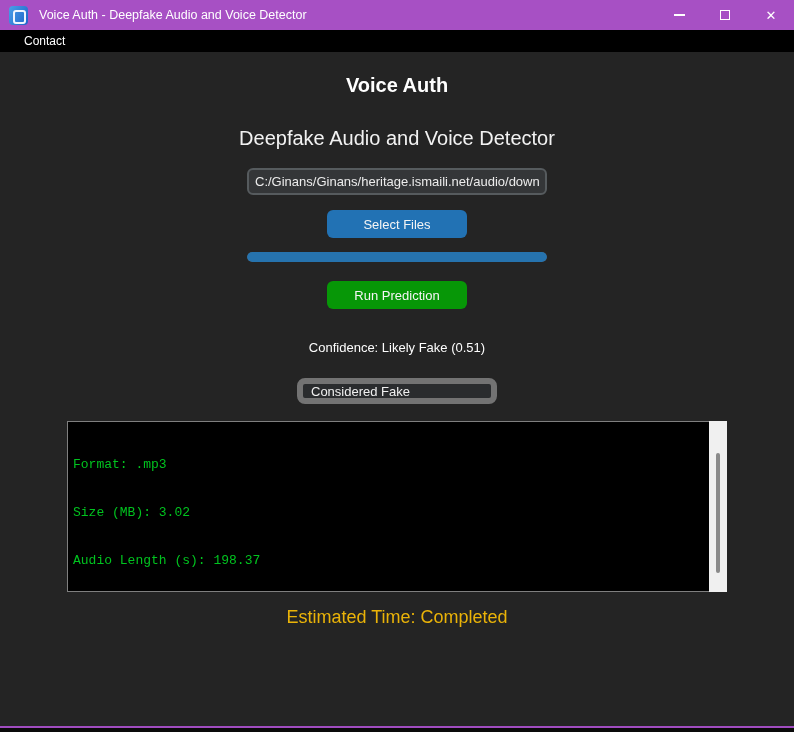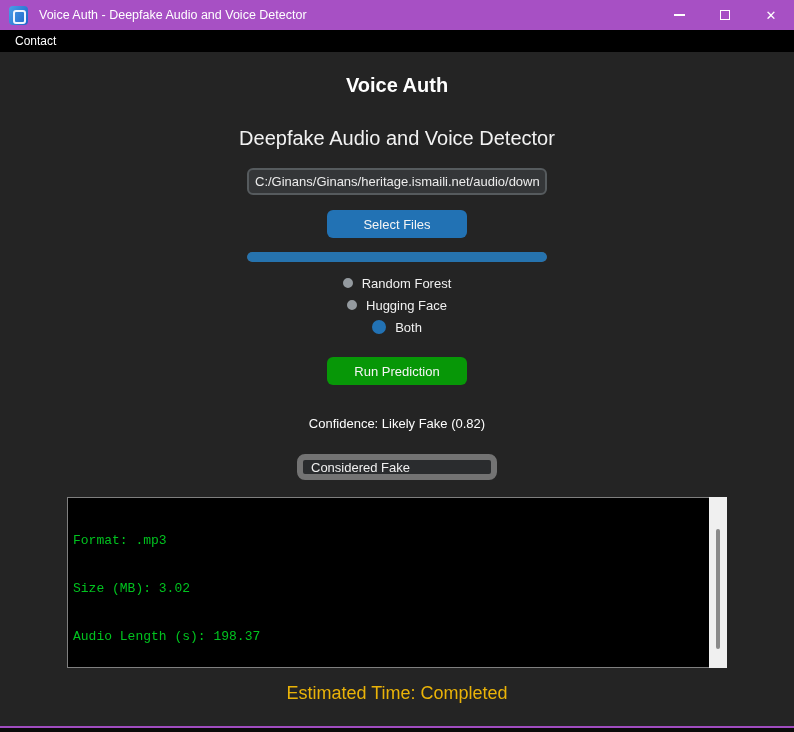--- a/index.html
+++ b/index.html
@@ -15,21 +15,21 @@
               border:2.4px solid #eef5ff; border-radius:3px; }
   .title-text { color:#ffffff; font-size:12.5px; margin-left:11px; white-space:nowrap; }
   .win-controls { margin-left:auto; display:flex; height:100%; }
   .win-btn { width:46px; height:100%; display:flex; align-items:center; justify-content:center;
              color:#ffffff; font-size:13px; cursor:default; }
   .min-glyph { width:11px; height:1.5px; background:#ffffff; }
   .max-glyph { width:10px; height:10px; border:1.3px solid #ffffff; }
 
   
   .menubar { height:22px; background:#000000; display:flex; align-items:center; flex-shrink:0; }
-  .menu-item { color:#ffffff; font-size:12px; padding:0 15px; height:100%; display:flex; align-items:center; }
+  .menu-item { color:#ffffff; font-size:12px; padding:0 24px; height:100%; display:flex; align-items:center; }
 
   
   .main { flex:1; display:flex; flex-direction:column; align-items:center; background:#242424; overflow:hidden; }
   .h1 { margin-top:20px; font-size:20px; line-height:26px; font-weight:bold; color:#ffffff; }
   .subtitle { margin-top:31px; font-size:20px; line-height:18px; color:#f2f2f2; }
 
   .file-entry { margin-top:21px; width:300px; height:27px; background:#343638; border:2px solid #565b5e;
                 border-radius:6px; color:#ececec; font-size:13px; padding:0 6px; outline:none;
                 font-family:"Liberation Sans", sans-serif; }
   .btn { border:none; width:140px; height:28px; border-radius:6px; color:#f5f5f5; font-size:13px;
@@ -94,38 +94,24 @@
     <div class="subtitle">Deepfake Audio and Voice Detector</div>
 
     <input class="file-entry" type="text" readonly="" value="C:/Ginans/Ginans/heritage.ismaili.net/audio/downl" style="">
 
     <button class="btn btn-blue">Select Files</button>
 
     <div class="progress">
       <div class="progress-fill" style="width: 100%;"></div>
     </div>
 
-    <div class="radio-group">
-      <div class="radio-row">
-        <span class="radio-circle"></span>
-        <span class="radio-label">Random Forest</span>
-      </div>
-      <div class="radio-row">
-        <span class="radio-circle"></span>
-        <span class="radio-label">Hugging Face</span>
-      </div>
-      <div class="radio-row selected">
-        <span class="radio-circle"></span>
-        <span class="radio-label">Both</span>
-      </div>
-    </div>
 
     <button class="btn btn-green">Run Prediction</button>
 
-    <div class="confidence">Confidence: Likely Fake (0.82)</div>
+    <div class="confidence">Confidence: Likely Fake (0.51)</div>
 
     <input class="result-entry" type="text" readonly="" value="Considered Fake" style="">
 
     <div class="console-wrap">
       <div class="console">
         <div>Format: .mp3</div>
         <div>Size (MB): 3.02</div>
         <div>Audio Length (s): 198.37</div>
         
         

